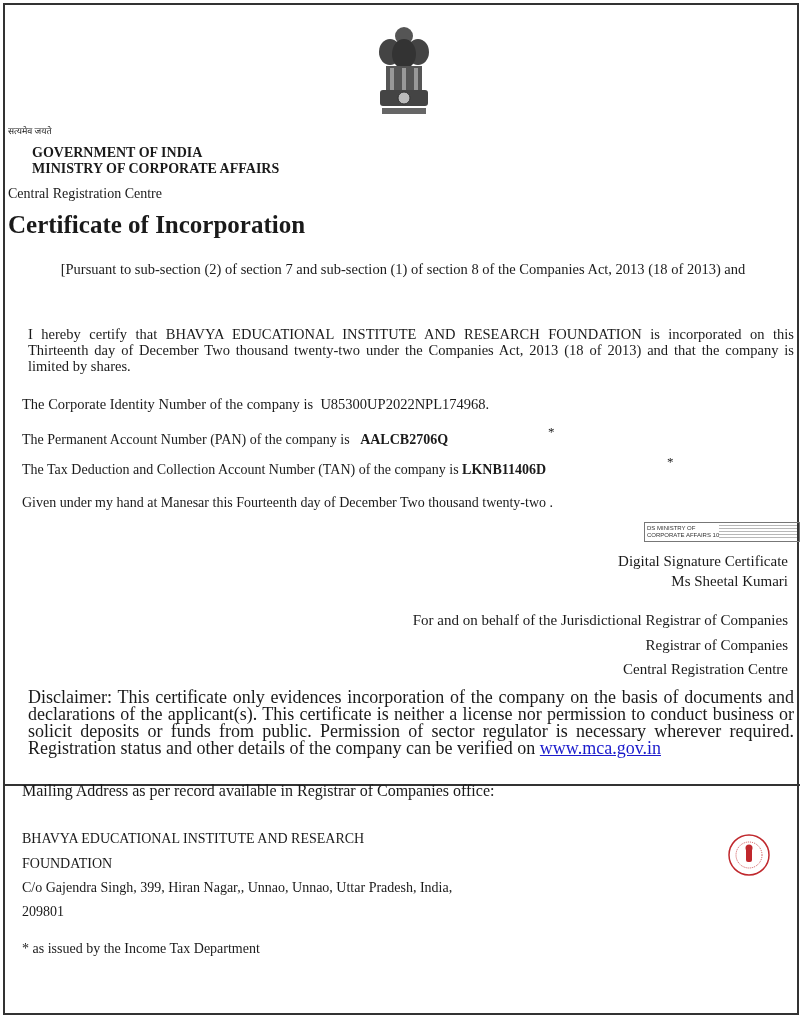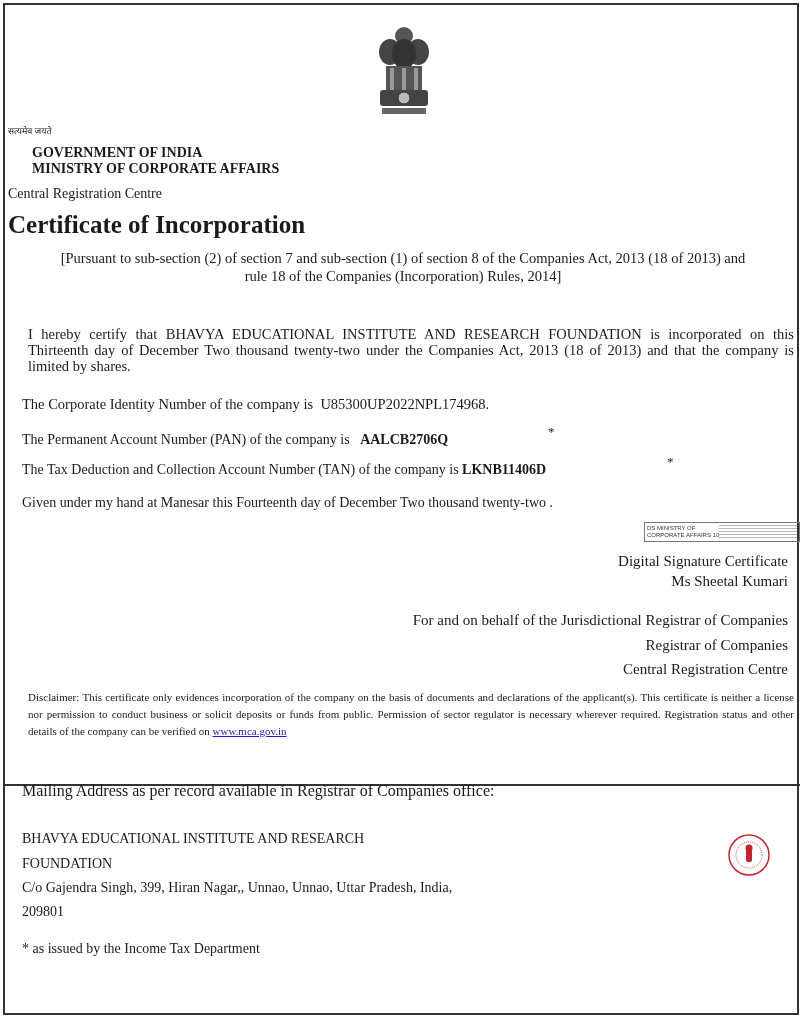--- a/index.html
+++ b/index.html
@@ -7,21 +7,21 @@
          font-family:"Liberation Serif", "DejaVu Serif", serif; color:#1a1a1a; }
   .frame { position:absolute; left:3px; top:3px; width:796px; height:1012px;
            border:2px solid #333; box-sizing:border-box; }
   .abs { position:absolute; }
   .center { left:8px; width:806px; text-align:left; }
   .emblem { left:372px; top:22px; width:64px; height:100px; }
   .motto { top:124px; font-size:9px; }
   .gov { top:145px; font-size:14px; font-weight:bold; line-height:16px;padding-left:24px; }
   .crc { top:186px; font-size:14px; }
   .title { top:211px; font-size:25px; font-weight:bold; }
-  .pursuant { top:249px; font-size:14.5px; line-height:18px; left:20px; width:766px; }
+  .pursuant { top:260px; font-size:14.5px; line-height:18px; left:20px; width:766px; }
   .para { left:22px; width:766px; font-size:14.5px; line-height:16px; text-align:justify;margin-left:6px; }
   .line { left:22px; font-size:14.5px; white-space:nowrap;margin-top:8px; }
   .bold { font-weight:bold; }
   .right { right:18px; text-align:right; font-size:15px; white-space:nowrap; }
   .dsbox { left:644px; top:522px; width:156px; height:20px; border:1px solid #777; box-sizing:border-box;
            font-family:"Liberation Sans", sans-serif; font-size:6px; line-height:7px; color:#333; }
   .dsbox .l { position:absolute; left:2px; top:2px; }
   .dsbox .r { position:absolute; left:74px; top:2px; width:78px; height:15px;
               background:repeating-linear-gradient(#888 0 1px, #fff 1px 3px); opacity:.6; }
   .divider { left:4px; top:784px; width:796px; height:2px; background:#333; }
@@ -49,21 +49,20 @@
 <div class="abs center motto">सत्यमेव जयते</div>
 
 <div class="abs center gov">
   <div>GOVERNMENT OF INDIA</div>
   <div>MINISTRY OF CORPORATE AFFAIRS</div>
 </div>
 <div class="abs center crc">Central Registration Centre</div>
 <div class="abs center title">Certificate of Incorporation</div>
 <div class="abs pursuant" style="text-align:center">
   <div>[Pursuant to sub-section (2) of section 7 and sub-section (1) of section 8 of the Companies Act, 2013 (18 of 2013) and</div>
-  <div>rule 18 of the Companies (Incorporation) Rules, 2014]</div>
 </div>
 
 <div class="abs para" style="top:326px">I hereby certify that BHAVYA EDUCATIONAL INSTITUTE AND RESEARCH FOUNDATION is incorporated on this Thirteenth day of December Two thousand twenty-two under the Companies Act, 2013 (18 of 2013) and that the company is limited by shares.</div>
 
 <div class="abs line" style="top:388px">
   <span>The Corporate Identity Number of the company is</span>&nbsp;
   <span>U85300UP2022NPL174968.</span>
 </div>
 
 <div class="abs line" style="top:424px; font-size:14px">
@@ -87,21 +86,21 @@
   </div>
   <div class="r"></div>
 </div>
 
 <div class="abs right" style="top:553px">Digital Signature Certificate</div>
 <div class="abs right" style="top:573px">Ms Sheetal Kumari</div>
 <div class="abs right" style="top:612px">For and on behalf of the Jurisdictional Registrar of Companies</div>
 <div class="abs right" style="top:637px">Registrar of Companies</div>
 <div class="abs right" style="top:661px">Central Registration Centre</div>
 
-<div class="abs para" style="top:689px; line-height:17px; font-size:11px">
+<div class="abs para" style="top:689px; line-height:17px; font-size:18px">
   <span>Disclaimer: This certificate only evidences incorporation of the company on the basis of documents and declarations of the applicant(s). This certificate is neither a license nor permission to conduct business or solicit deposits or funds from public. Permission of sector regulator is necessary wherever required. Registration status and other details of the company can be verified on </span><a class="link" href="#">www.mca.gov.in</a>
 </div>
 
 <div class="abs divider"></div>
 
 <div class="abs line" style="top:774px; font-size:16px">Mailing Address as per record available in Registrar of Companies office:</div>
 <div class="abs line" style="top:823px; font-size:14px">BHAVYA EDUCATIONAL INSTITUTE AND RESEARCH</div>
 <div class="abs line" style="top:848px; font-size:14px">FOUNDATION</div>
 <div class="abs line" style="top:872px; font-size:14px">C/o Gajendra Singh, 399, Hiran Nagar,, Unnao, Unnao, Uttar Pradesh, India,</div>
 <div class="abs line" style="top:896px; font-size:14px">209801</div>

